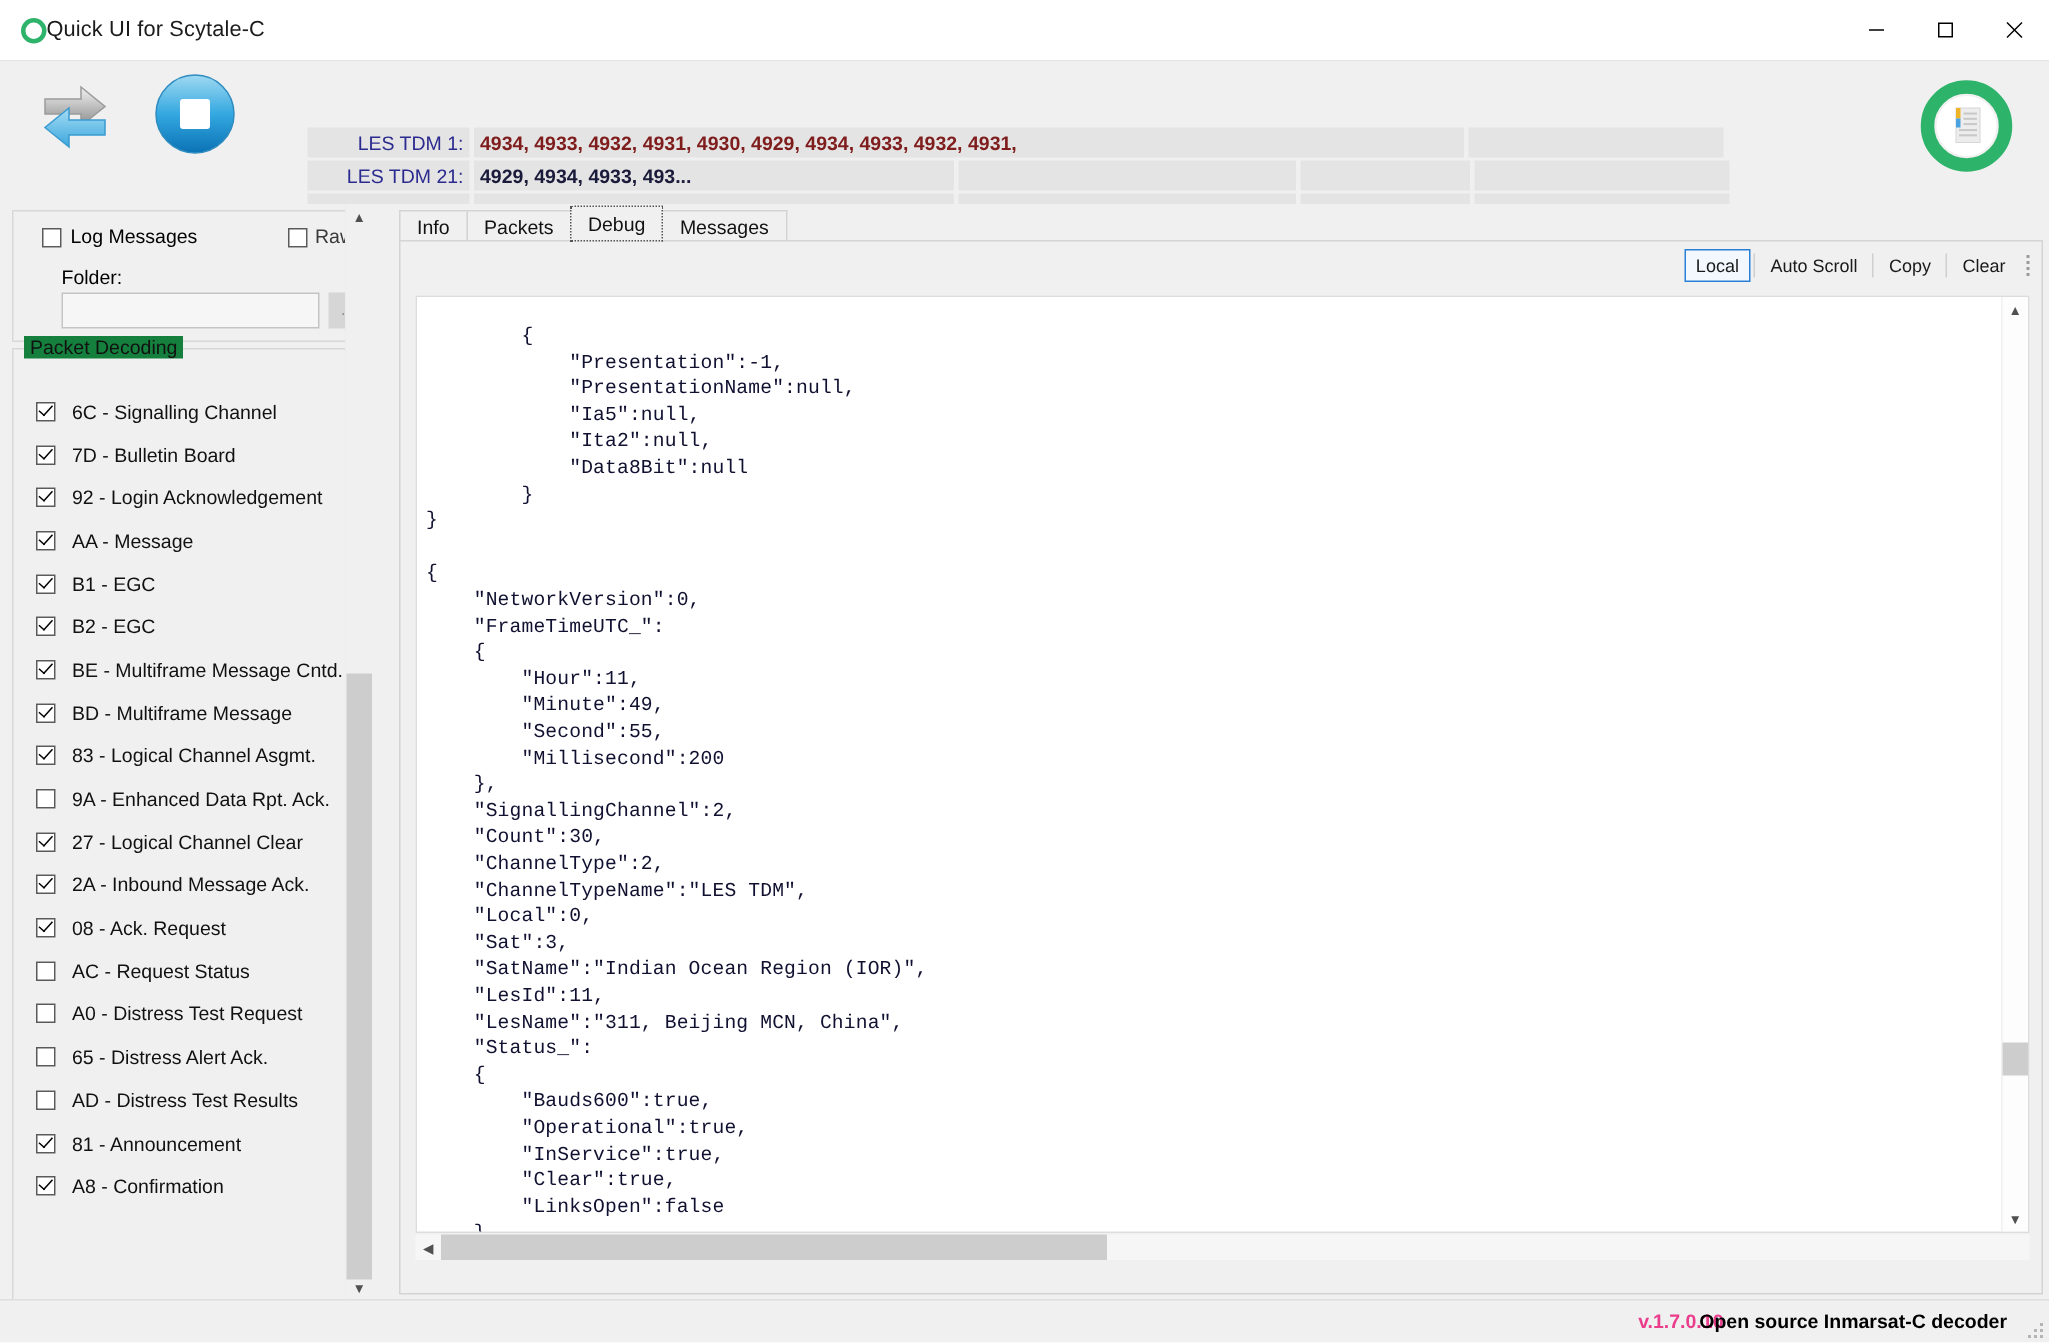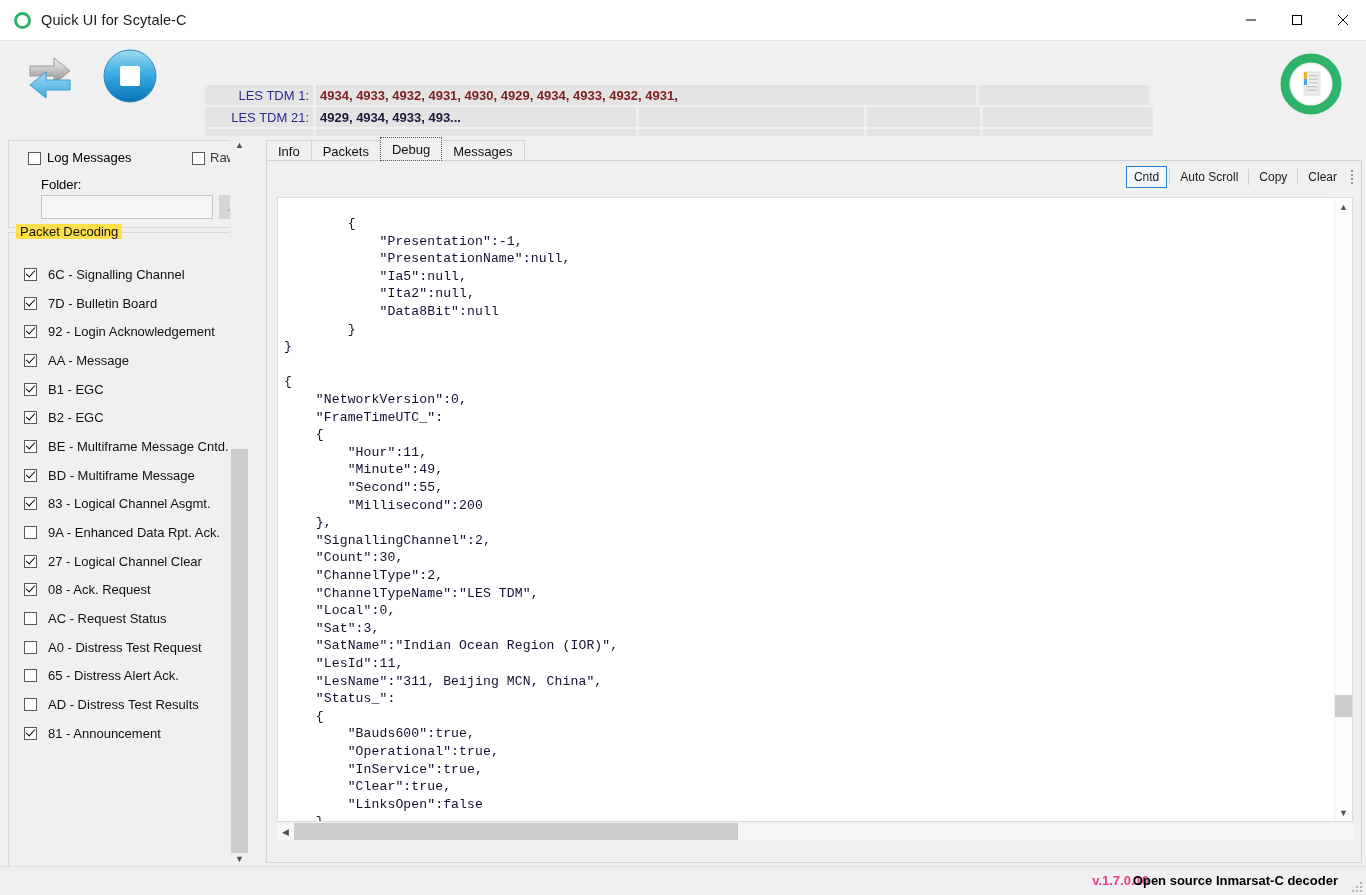--- a/index.html
+++ b/index.html
@@ -28,21 +28,20 @@
   }
   #app-logo {
     width: 17px; height: 17px;
     border: 3px solid #2eb36b;
     border-radius: 50%;
     margin-left: 14px;
     box-sizing: border-box;
     background: #fff;
   }
   #title-text {
-    margin-left: 10px;
     font-size: 14.5px;
     color: #1b1b1b;
     letter-spacing: .1px;
   }
   .winbtn {
     width: 46px; height: 39px;
     display: flex; align-items: center; justify-content: center;
     cursor: default;
   }
   #winbtns { position: absolute; right: 0; top: 0; display: flex; }
@@ -163,21 +162,21 @@
 
   #decode-group {
     position: absolute;
     left: 8px; top: 96px;
     width: 228px; height: 640px;
     border: 1px solid #d8d8d8;
     box-sizing: border-box;
   }
   #decode-legend {
     position: absolute; left: 16px; top: 88px;
-    background: #fde047;
+    background: #15803d;
     padding: 0 4px;
     font-size: 13px;
     color: #111;
   }
   #decode-list {
     position: absolute;
     left: 0; top: 124px;
     width: 248px;
   }
   .pk-item {
@@ -532,20 +531,24 @@
         <div class="pk-item">
           <div class="cb"></div>
           <span class="lbl">9A - Enhanced Data Rpt. Ack.</span>
         </div>
         <div class="pk-item">
           <div class="cb checked"></div>
           <span class="lbl">27 - Logical Channel Clear</span>
         </div>
         <div class="pk-item">
           <div class="cb checked"></div>
+          <span class="lbl">2A - Inbound Message Ack.</span>
+        </div>
+        <div class="pk-item">
+          <div class="cb checked"></div>
           <span class="lbl">08 - Ack. Request</span>
         </div>
         <div class="pk-item">
           <div class="cb"></div>
           <span class="lbl">AC - Request Status</span>
         </div>
         <div class="pk-item">
           <div class="cb"></div>
           <span class="lbl">A0 - Distress Test Request</span>
         </div>
@@ -553,20 +556,24 @@
           <div class="cb"></div>
           <span class="lbl">65 - Distress Alert Ack.</span>
         </div>
         <div class="pk-item">
           <div class="cb"></div>
           <span class="lbl">AD - Distress Test Results</span>
         </div>
         <div class="pk-item">
           <div class="cb checked"></div>
           <span class="lbl">81 - Announcement</span>
+        </div>
+        <div class="pk-item">
+          <div class="cb checked"></div>
+          <span class="lbl">A8 - Confirmation</span>
         </div>
       </div>
 
     <div id="left-sb">
       <div class="sb-arrow">▲</div>
       <div id="left-sb-thumb"></div>
       <div class="sb-arrow" id="left-sb-down">▼</div>
     </div>
   </div>
 
@@ -574,21 +581,21 @@
     <div id="tabstrip">
         <div class="tab">Info</div>
         <div class="tab">Packets</div>
         <div class="tab active">Debug</div>
         <div class="tab">Messages</div>
       </div>
 
     <div id="tab-container">
 
       <div id="dbg-toolbar">
-        <div class="dbg-btn sel">Cntd</div>
+        <div class="dbg-btn sel">Local</div>
         <div class="dbg-sep"></div>
         <div class="dbg-btn">Auto Scroll</div>
         <div class="dbg-sep"></div>
         <div class="dbg-btn">Copy</div>
         <div class="dbg-sep"></div>
         <div class="dbg-btn">Clear</div>
         <div id="dbg-grip">
             <i></i>
             <i></i>
             <i></i>

